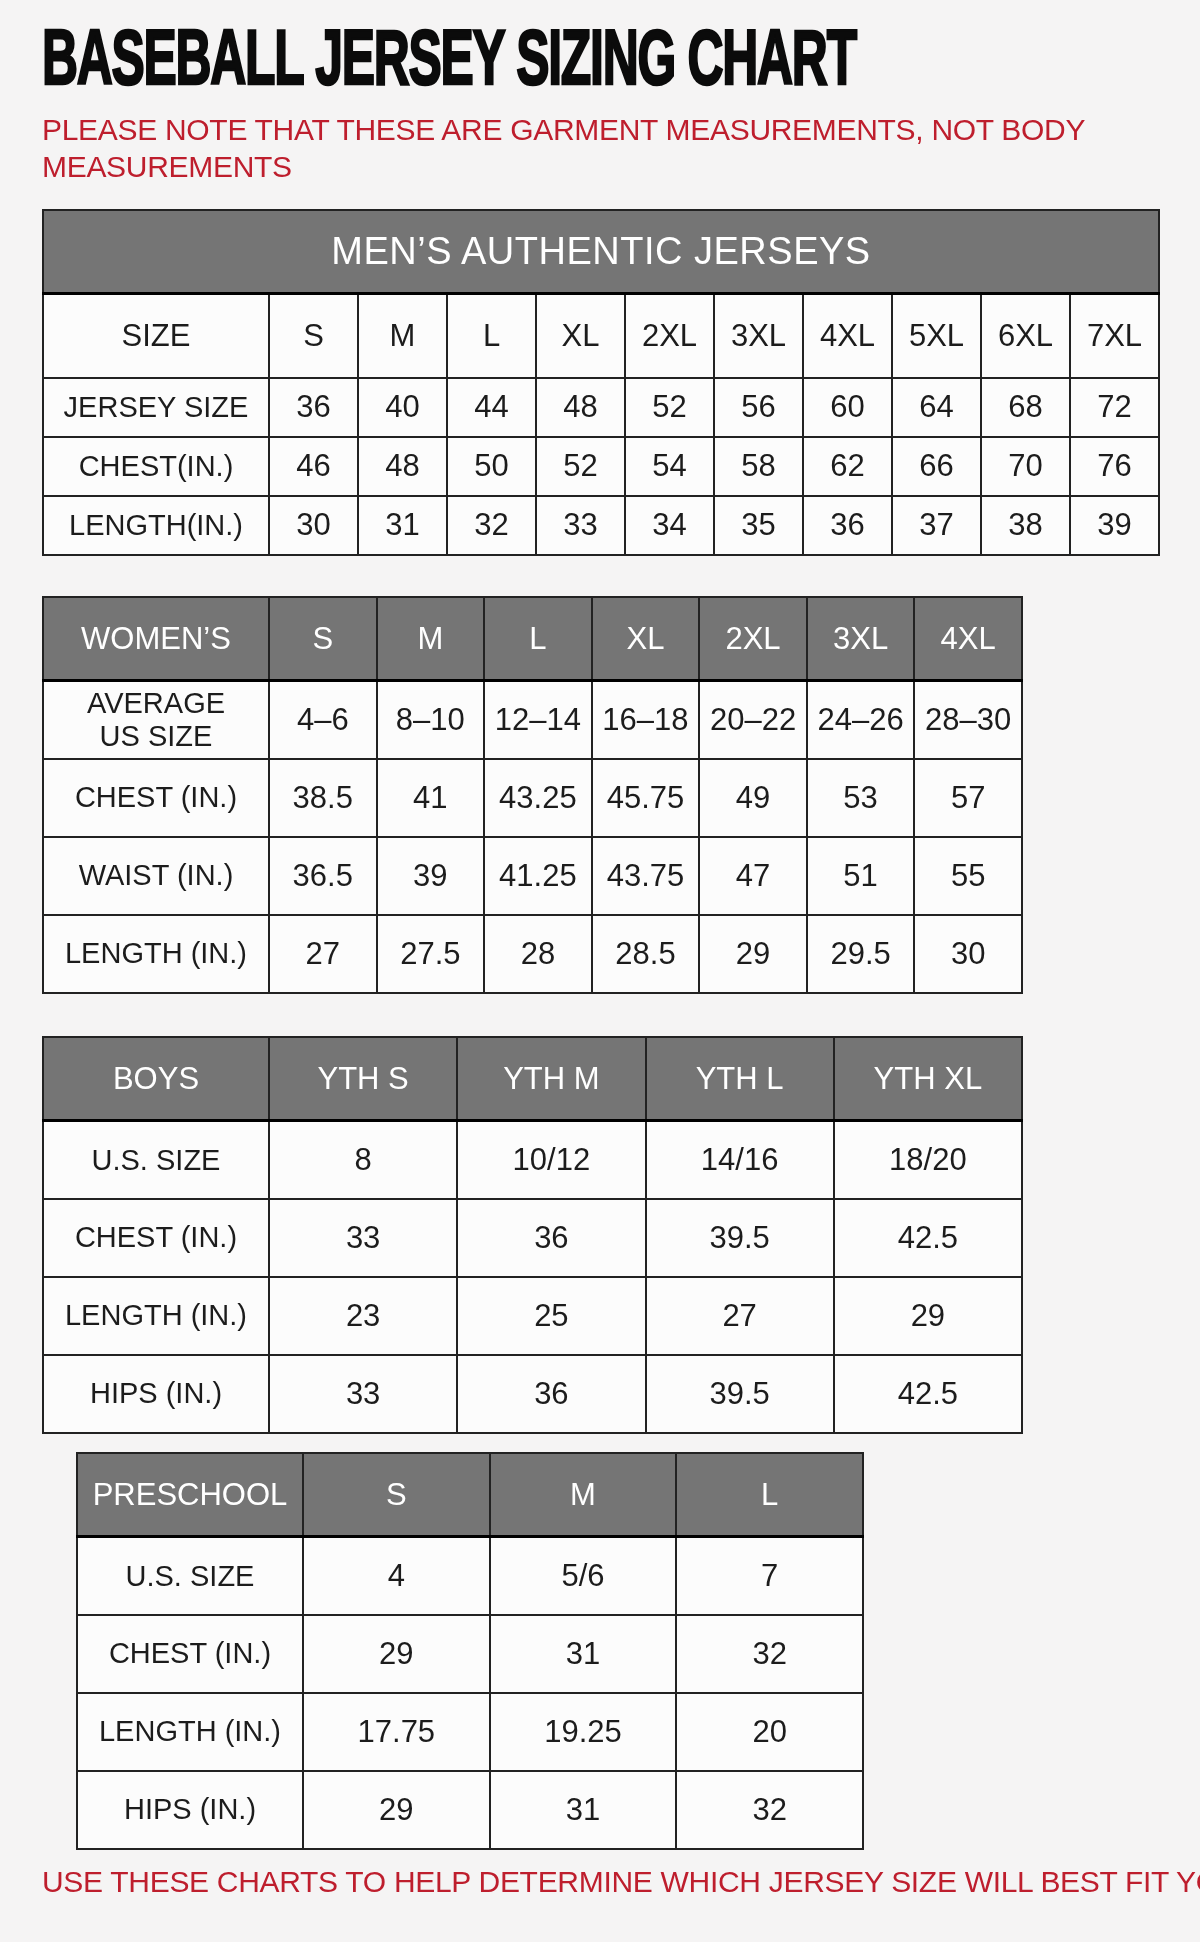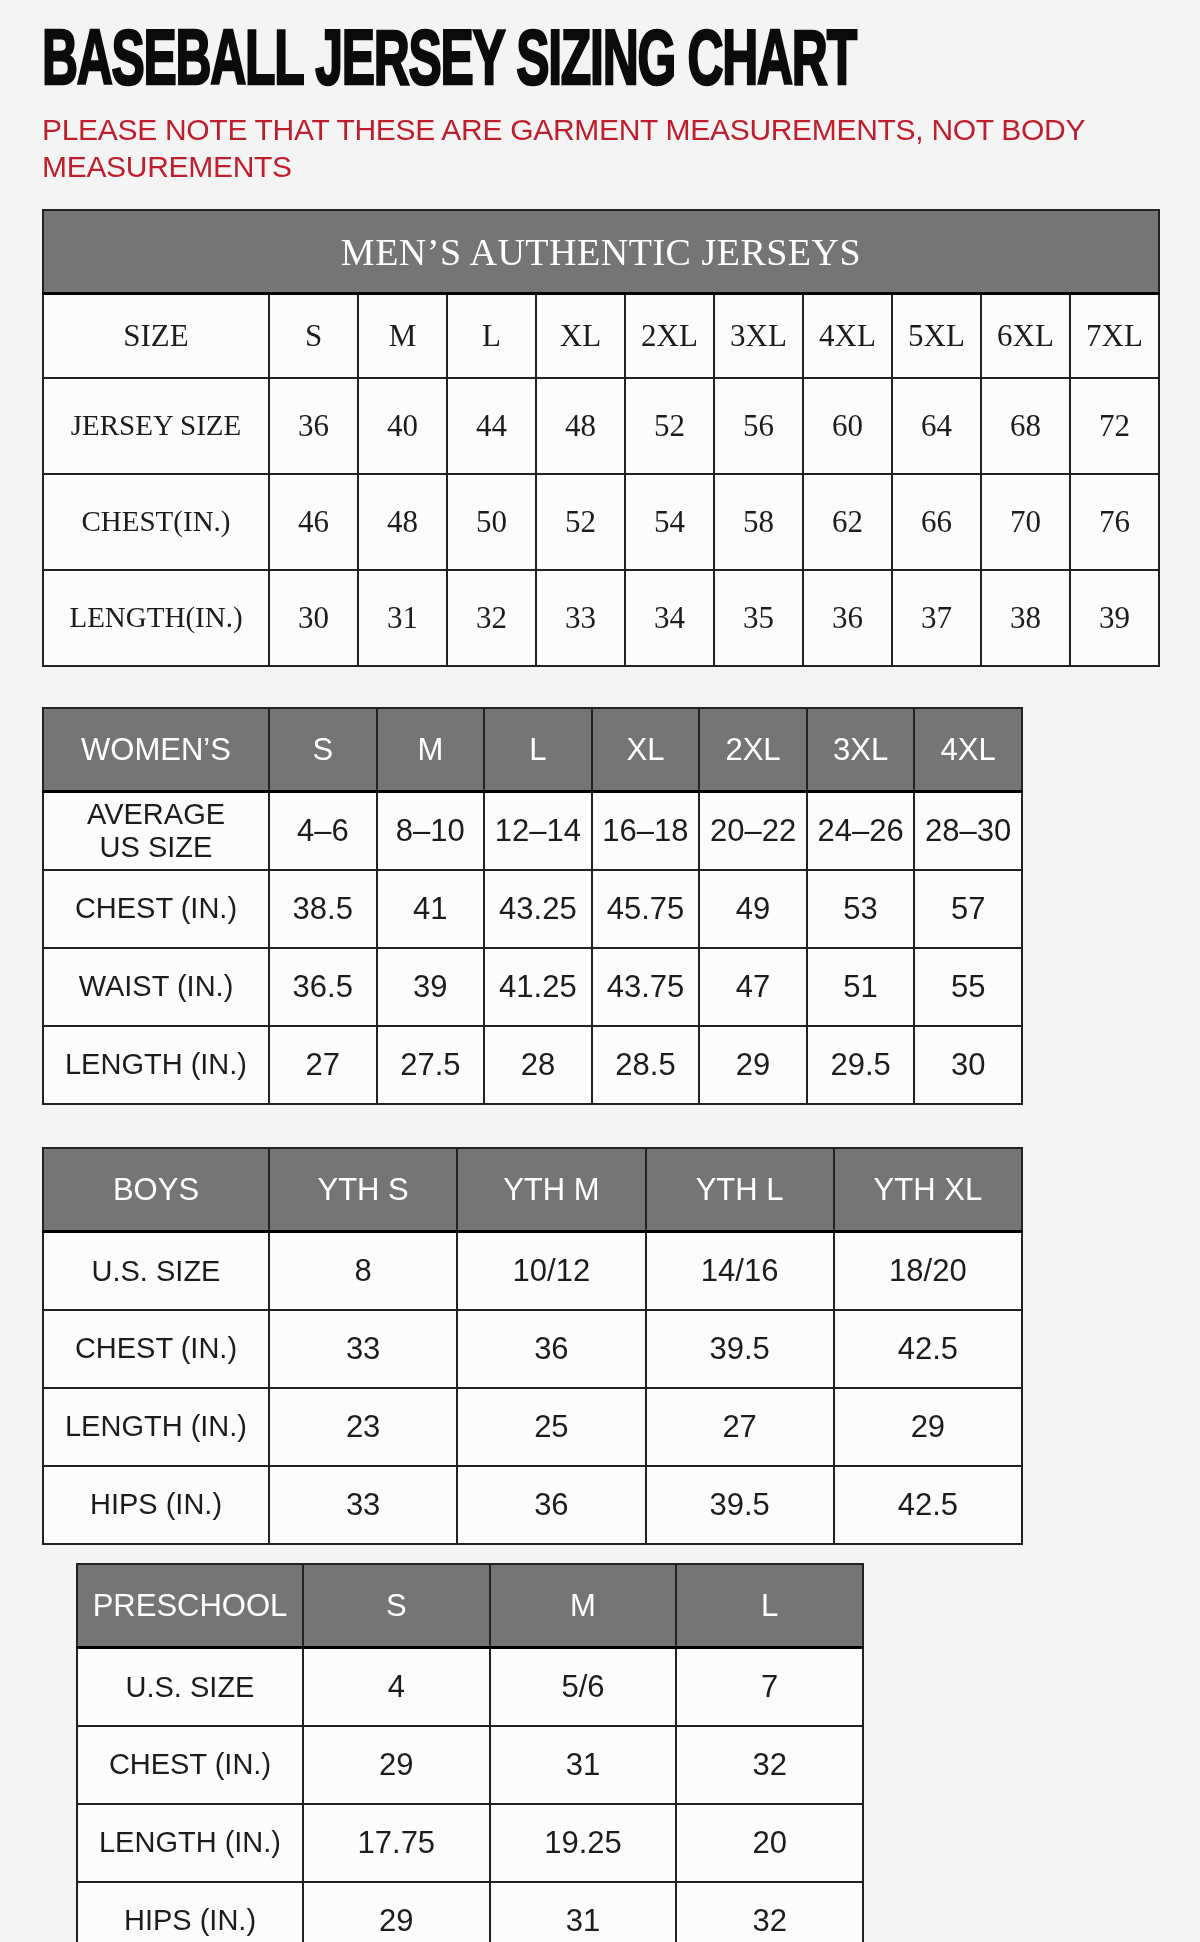--- a/index.html
+++ b/index.html
@@ -48,21 +48,21 @@
   .tbl-wrap{margin:0;}
   .tbl-wrap[data-table="mens"]{margin-top:24px;}
   .tbl-wrap[data-table="womens"]{margin-top:40px;}
   .tbl-wrap[data-table="boys"]{margin-top:42px;}
   .tbl-wrap[data-table="preschool"]{margin-top:18px;padding-left:34px;}
 
   table{
     border-collapse:collapse;
     table-layout:fixed;
   }
-  .tbl-wrap[data-table="mens"] table{width:1118px;font-family:Liberation Serif, serif;}
+  .tbl-wrap[data-table="mens"] table{width:1118px;}
   .tbl-wrap[data-table="womens"] table{width:981px;}
   .tbl-wrap[data-table="boys"] table{width:981px;padding-left:48px;}
   .tbl-wrap[data-table="preschool"] table{width:788px;}
   col.label-col{width:226px;}
 
   td,th{
     border:2px solid var(--line);
     text-align:center;
     vertical-align:middle;
     padding:0 4px;
@@ -84,21 +84,21 @@
   .tbl-wrap[data-table="mens"] thead tr.head-row{height:84px;padding-left:48px;}
   thead th{font-size:31px;}
   table.gray-header thead th{
     background:var(--gray);
     color:#ffffff;
     border-bottom:3px solid #000;
   }
   table.plain-header thead th{background:#fcfcfc;}
   
   tbody tr{height:78px;}
-  .tbl-wrap[data-table="mens"] tbody tr{height:96px;}
+  .tbl-wrap[data-table="mens"] tbody tr{height:59px;}
   tbody th.row-label{font-size:29px; line-height:1.15;}
   tbody td{font-size:31px;}
 </style>
 </head>
 <body>
 
 <div class="page">
 
   <h1 class="title">BASEBALL JERSEY SIZING CHART</h1>
 

